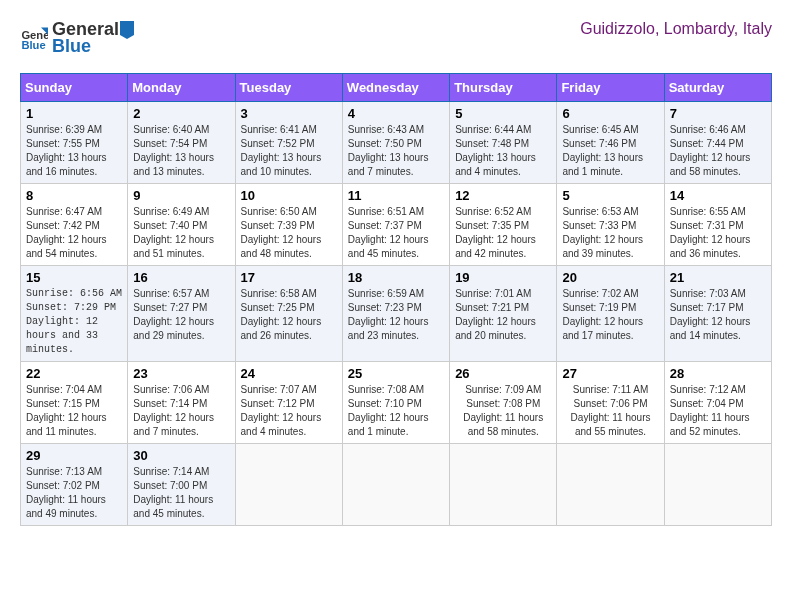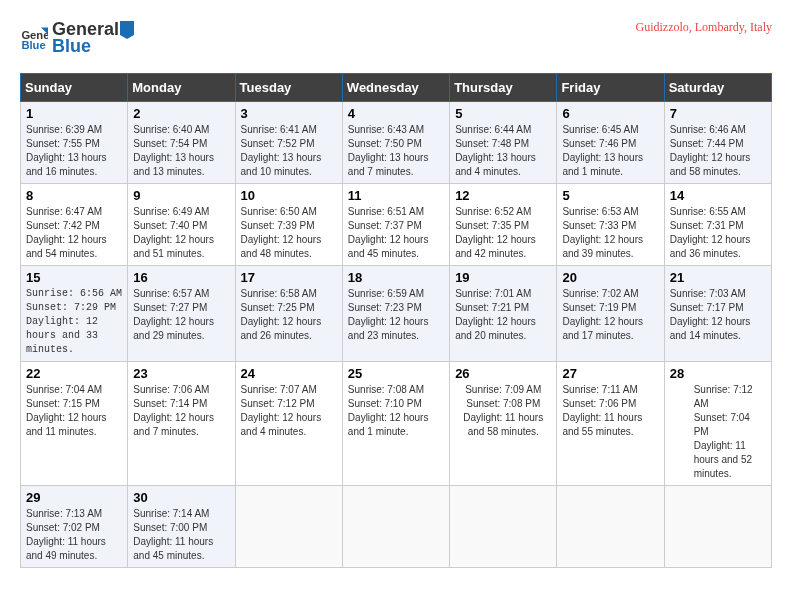--- a/index.html
+++ b/index.html
@@ -27,31 +27,30 @@
     }
     .title-area {
       text-align: right;
     }
     .month-title {
       font-size: 36px;
       font-weight: bold;
       color: #333;
     }
     .location-title {
-      font-size: 12px;
-      color: #ef4444;
-      font-family: Liberation Serif, serif;
+      font-size: 16px;
+      color: #701a75;
     }
     .calendar-table {
       width: 100%;
       border-collapse: collapse;
       font-size: 11px;
     }
     .calendar-table thead tr th {
-      background-color: #404040;
+      background-color: #8b5cf6;
       color: #fff;
       padding: 6px 4px;
       text-align: left;
       font-size: 13px;
       font-weight: bold;
       border: 1px solid #1a6db5;
     }
     .calendar-table tbody tr td {
       border: 1px solid #ccc;
       padding: 4px 5px;
@@ -274,27 +273,27 @@
 Daylight: 12 hours and 1 minute.</div>
         </td>
         <td>
           <div class="day-number">26</div>
           <div class="day-info" style="white-space: pre-line; text-align: center;">Sunrise: 7:09 AM
 Sunset: 7:08 PM
 Daylight: 11 hours and 58 minutes.</div>
         </td>
         <td>
           <div class="day-number">27</div>
-          <div class="day-info" style="white-space: pre-line;">Sunrise: 7:11 AM
+          <div class="day-info" style="white-space: pre-line; text-align: center;">Sunrise: 7:11 AM
 Sunset: 7:06 PM
 Daylight: 11 hours and 55 minutes.</div>
         </td>
         <td>
           <div class="day-number">28</div>
-          <div class="day-info" style="white-space: pre-line; margin-left: 24px;">Sunrise: 7:12 AM
+          <div class="day-info" style="white-space: pre-line;">Sunrise: 7:12 AM
 Sunset: 7:04 PM
 Daylight: 11 hours and 52 minutes.</div>
         </td>
       </tr>
       <tr>
         <td>
           <div class="day-number">29</div>
           <div class="day-info" style="white-space: pre-line;">Sunrise: 7:13 AM
 Sunset: 7:02 PM
 Daylight: 11 hours and 49 minutes.</div>

